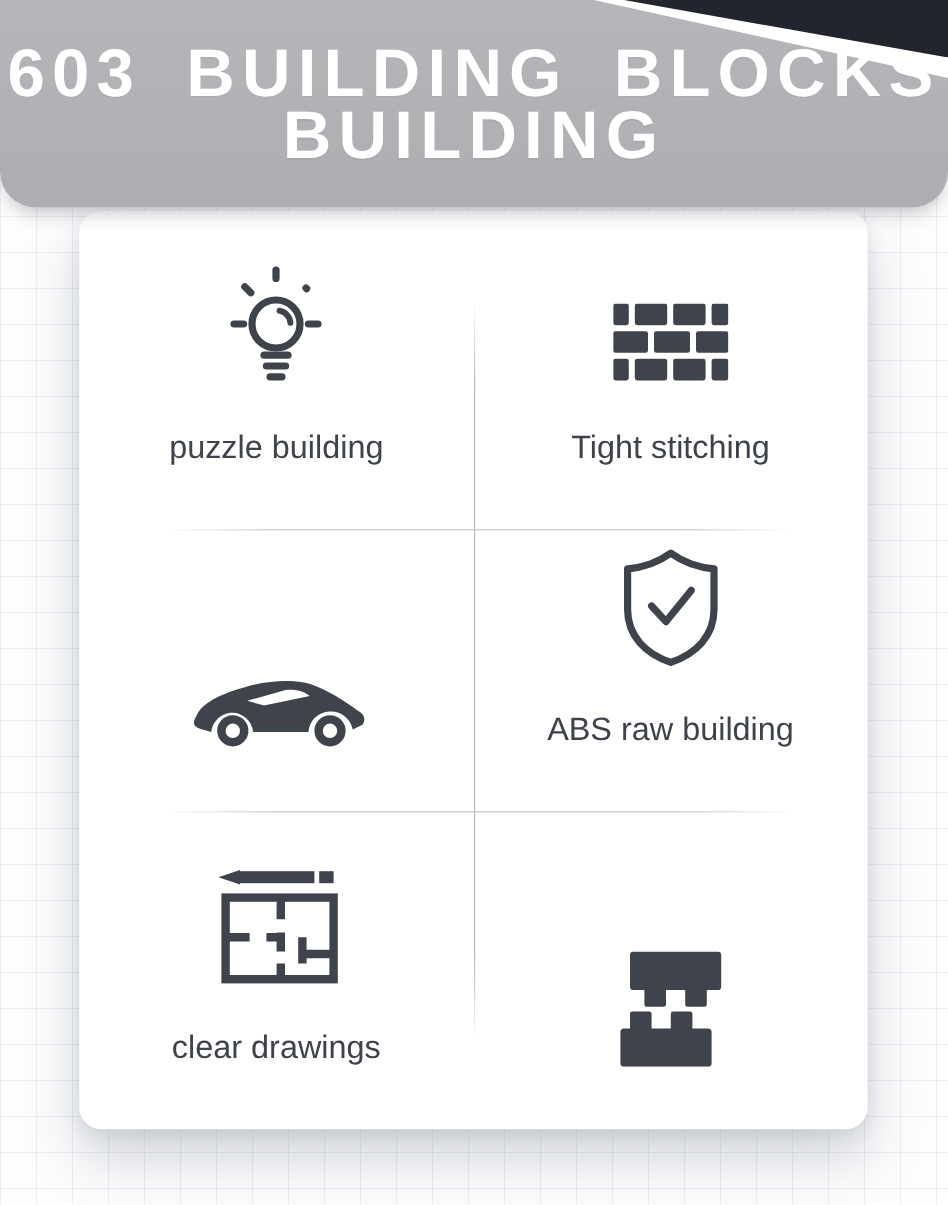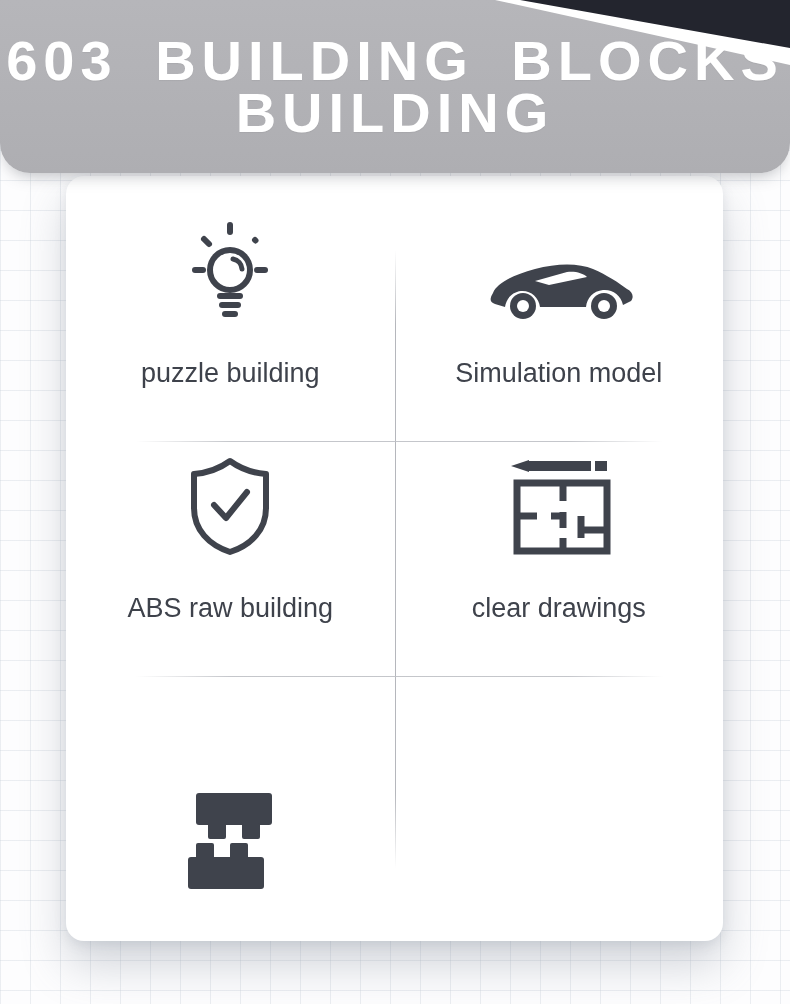--- a/index.html
+++ b/index.html
@@ -97,33 +97,50 @@
             <path d="M39 4 L39 11"></path>
             <path d="M13 18 L18 23"></path>
             <path d="M64 19 L64.5 19.5"></path>
             <path d="M4 49 L12 49"></path>
             <path d="M66 49 L74 49"></path>
           </svg>
         </div>
         <div class="label">puzzle building</div>
       </div>
 
+      <div class="cell">
+        <div class="icon-box">
+          <svg width="96" height="68" viewBox="0 0 96 68" fill="#3f434c">
+            <rect x="0" y="0" width="13" height="18" rx="2"></rect>
+            <rect x="18" y="0" width="27" height="18" rx="2"></rect>
+            <rect x="50" y="0" width="27" height="18" rx="2"></rect>
+            <rect x="82" y="0" width="14" height="18" rx="2"></rect>
+            <rect x="0" y="23" width="29" height="18" rx="2"></rect>
+            <rect x="34" y="23" width="30" height="18" rx="2"></rect>
+            <rect x="69" y="23" width="27" height="18" rx="2"></rect>
+            <rect x="0" y="46" width="13" height="18" rx="2"></rect>
+            <rect x="18" y="46" width="27" height="18" rx="2"></rect>
+            <rect x="50" y="46" width="27" height="18" rx="2"></rect>
+            <rect x="82" y="46" width="14" height="18" rx="2"></rect>
+          </svg>
+        </div>
+        <div class="label">Tight stitching</div>
+      </div>
 
       <div class="cell">
         <div class="icon-box">
           <svg width="152" height="62" viewBox="0 0 152 62" fill="#3f434c">
             <path d="M10 34 C14 24 30 16 52 10 C74 4 96 4 110 10 C124 16 136 24 144 30 C150 33 151 38 148 42 L140 46 C138 36 129 30 120 31 C110 32 104 39 103 48 L57 48 C56 38 47 31 38 32 C29 33 23 40 22 48 L12 45 C6 43 7 39 10 34 Z"></path>
             <path d="M52 22 L84 13 C92 12 100 14 104 18 L66 26 Z" fill="#ffffff"></path>
             <circle cx="40" cy="47" r="13"></circle>
             <circle cx="40" cy="47" r="6" fill="#ffffff"></circle>
             <circle cx="121" cy="47" r="13"></circle>
             <circle cx="121" cy="47" r="6" fill="#ffffff"></circle>
           </svg>
         </div>
-        <div class="label">Simulation model</div>
       </div>
 
       <div class="cell">
         <div class="icon-box">
           <svg width="92" height="100" viewBox="0 0 92 100" fill="none" stroke="#3f434c" stroke-width="6">
             <path d="M46 5 C57 13 69 17 82 18 L82 52 C82 74 67 89 46 96 C25 89 10 74 10 52 L10 18 C23 17 35 13 46 5 Z" stroke-linejoin="round"></path>
             <path d="M30 49 L42 62 L63 36" stroke-linecap="round" stroke-linejoin="round"></path>
           </svg>
         </div>
         <div class="label">ABS raw building</div>

